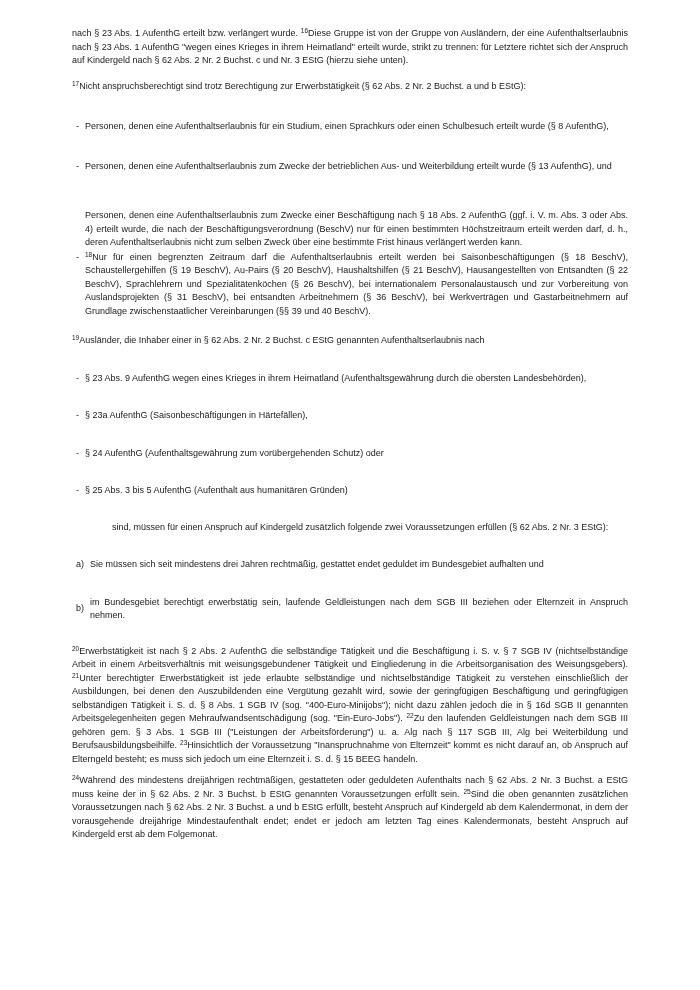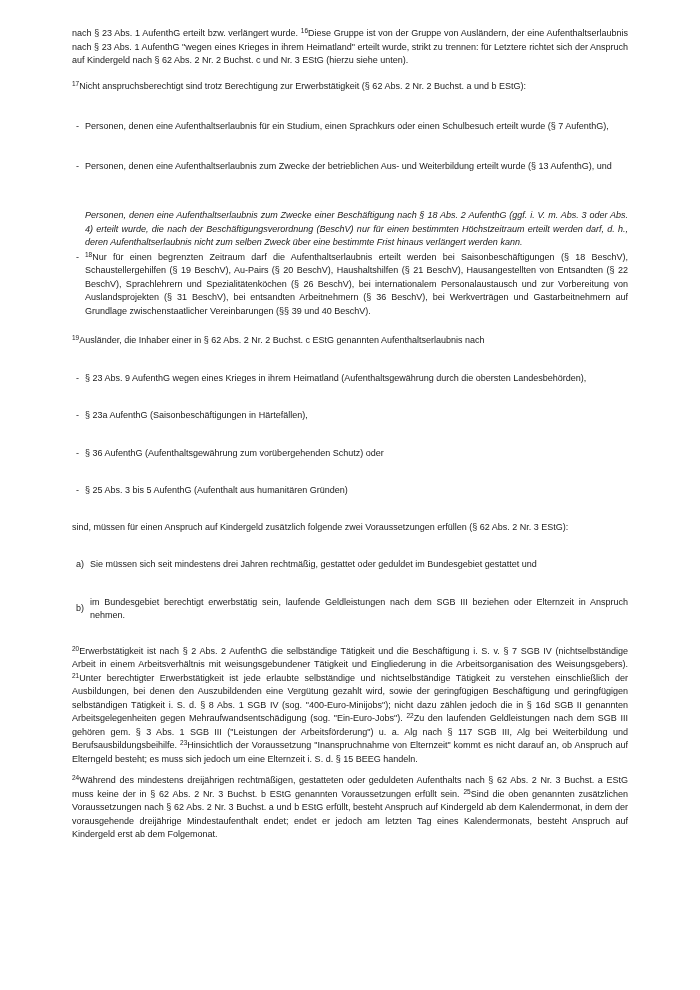--- a/index.html
+++ b/index.html
@@ -48,59 +48,59 @@
 <div class="page">
   <div class="doc" id="doc">
       <div class="block paragraph" style="margin-top: 0px;">
         <div class="text"><span>nach § 23 Abs. 1 AufenthG erteilt bzw. verlängert wurde. </span><sup>16</sup><span>Diese Gruppe ist von der Gruppe von Ausländern, der eine Aufenthaltserlaubnis nach § 23 Abs. 1 AufenthG "wegen eines Krieges in ihrem Heimatland" erteilt wurde, strikt zu trennen: für Letztere richtet sich der Anspruch auf Kindergeld nach § 62 Abs. 2 Nr. 2 Buchst. c und Nr. 3 EStG (hierzu siehe unten).</span></div>
       </div>
       <div class="block paragraph" style="margin-top: 12px;">
         <div class="text"><sup>17</sup><span>Nicht anspruchsberechtigt sind trotz Berechtigung zur Erwerbstätigkeit (§ 62 Abs. 2 Nr. 2 Buchst. a und b EStG):</span></div>
       </div>
       <div class="block dash-item align-center" style="margin-top: 27px;">
         <span class="marker">-</span>
-        <div class="text"><span>Personen, denen eine Aufenthaltserlaubnis für ein Studium, einen Sprachkurs oder einen Schulbesuch erteilt wurde (§ 7 AufenthG),</span></div>
+        <div class="text"><span>Personen, denen eine Aufenthaltserlaubnis für ein Studium, einen Sprachkurs oder einen Schulbesuch erteilt wurde (§ 8 AufenthG),</span></div>
       </div>
       <div class="block dash-item align-center" style="margin-top: 26px;">
         <span class="marker">-</span>
         <div class="text"><span>Personen, denen eine Aufenthaltserlaubnis zum Zwecke der betrieblichen Aus- und Weiterbildung erteilt wurde (§ 13 AufenthG), und</span></div>
       </div>
-      <div class="block indent-item" style="margin-top: 36px; font-style: italic;">
+      <div class="block indent-item" style="margin-top: 36px;">
         <span class="marker"></span>
         <div class="text"><span>Personen, denen eine Aufenthaltserlaubnis zum Zwecke einer Beschäftigung nach § 18 Abs. 2 AufenthG (ggf. i. V. m. Abs. 3 oder Abs. 4) erteilt wurde, die nach der Beschäftigungsverordnung (BeschV) nur für einen bestimmten Höchstzeitraum erteilt werden darf, d. h., deren Aufenthaltserlaubnis nicht zum selben Zweck über eine bestimmte Frist hinaus verlängert werden kann.</span></div>
       </div>
       <div class="block dash-item" style="margin-top: 1px;">
         <span class="marker">-</span>
         <div class="text"><sup>18</sup><span>Nur für einen begrenzten Zeitraum darf die Aufenthaltserlaubnis erteilt werden bei Saisonbeschäftigungen (§ 18 BeschV), Schaustellergehilfen (§ 19 BeschV), Au-Pairs (§ 20 BeschV), Haushaltshilfen (§ 21 BeschV), Hausangestellten von Entsandten (§ 22 BeschV), Sprachlehrern und Spezialitätenköchen (§ 26 BeschV), bei internationalem Personalaustausch und zur Vorbereitung von Auslandsprojekten (§ 31 BeschV), bei entsandten Arbeitnehmern (§ 36 BeschV), bei Werkverträgen und Gastarbeitnehmern auf Grundlage zwischenstaatlicher Vereinbarungen (§§ 39 und 40 BeschV).</span></div>
       </div>
       <div class="block paragraph" style="margin-top: 16px;">
         <div class="text"><sup>19</sup><span>Ausländer, die Inhaber einer in § 62 Abs. 2 Nr. 2 Buchst. c EStG genannten Aufenthaltserlaubnis nach</span></div>
       </div>
       <div class="block dash-item" style="margin-top: 24px;">
         <span class="marker">-</span>
         <div class="text"><span>§ 23 Abs. 9 AufenthG wegen eines Krieges in ihrem Heimatland (Aufenthaltsgewährung durch die obersten Landesbehörden),</span></div>
       </div>
       <div class="block dash-item" style="margin-top: 24px;">
         <span class="marker">-</span>
         <div class="text"><span>§ 23a AufenthG (Saisonbeschäftigungen in Härtefällen),</span></div>
       </div>
       <div class="block dash-item" style="margin-top: 24px;">
         <span class="marker">-</span>
-        <div class="text"><span>§ 36 AufenthG (Aufenthaltsgewährung zum vorübergehenden Schutz) oder</span></div>
+        <div class="text"><span>§ 24 AufenthG (Aufenthaltsgewährung zum vorübergehenden Schutz) oder</span></div>
       </div>
       <div class="block dash-item" style="margin-top: 24px;">
         <span class="marker">-</span>
         <div class="text"><span>§ 25 Abs. 3 bis 5 AufenthG (Aufenthalt aus humanitären Gründen)</span></div>
       </div>
-      <div class="block paragraph" style="margin-top: 23px;">
+      <div class="block paragraph" style="margin-top: 23px; margin-left: 40px;">
         <div class="text"><span>sind, müssen für einen Anspruch auf Kindergeld zusätzlich folgende zwei Voraussetzungen erfüllen (§ 62 Abs. 2 Nr. 3 EStG):</span></div>
       </div>
       <div class="block letter-item" style="margin-top: 24px;">
         <span class="marker">a)</span>
-        <div class="text"><span>Sie müssen sich seit mindestens drei Jahren rechtmäßig, gestattet oder geduldet im Bundesgebiet gestattet und</span></div>
+        <div class="text"><span>Sie müssen sich seit mindestens drei Jahren rechtmäßig, gestattet endet geduldet im Bundesgebiet aufhalten und</span></div>
       </div>
       <div class="block letter-item align-center" style="margin-top: 24px;">
         <span class="marker">b)</span>
         <div class="text"><span>im Bundesgebiet berechtigt erwerbstätig sein, laufende Geldleistungen nach dem SGB III beziehen oder Elternzeit in Anspruch nehmen.</span></div>
       </div>
       <div class="block paragraph" style="margin-top: 22px;">
         <div class="text"><sup>20</sup><span>Erwerbstätigkeit ist nach § 2 Abs. 2 AufenthG die selbständige Tätigkeit und die Beschäftigung i. S. v. § 7 SGB IV (nichtselbständige Arbeit in einem Arbeitsverhältnis mit weisungsgebundener Tätigkeit und Eingliederung in die Arbeitsorganisation des Weisungsgebers). </span><sup>21</sup><span>Unter berechtigter Erwerbstätigkeit ist jede erlaubte selbständige und nichtselbständige Tätigkeit zu verstehen einschließlich der Ausbildungen, bei denen den Auszubildenden eine Vergütung gezahlt wird, sowie der geringfügigen Beschäftigung und geringfügigen selbständigen Tätigkeit i. S. d. § 8 Abs. 1 SGB IV (sog. "400-Euro-Minijobs"); nicht dazu zählen jedoch die in § 16d SGB II genannten Arbeitsgelegenheiten gegen Mehraufwandsentschädigung (sog. "Ein-Euro-Jobs"). </span><sup>22</sup><span>Zu den laufenden Geldleistungen nach dem SGB III gehören gem. § 3 Abs. 1 SGB III ("Leistungen der Arbeitsförderung") u. a. Alg nach § 117 SGB III, Alg bei Weiterbildung und Berufsausbildungsbeihilfe. </span><sup>23</sup><span>Hinsichtlich der Voraussetzung "Inanspruchnahme von Elternzeit" kommt es nicht darauf an, ob Anspruch auf Elterngeld besteht; es muss sich jedoch um eine Elternzeit i. S. d. § 15 BEEG handeln.</span></div>
       </div>
       <div class="block paragraph" style="margin-top: 8px;">
         <div class="text"><sup>24</sup><span>Während des mindestens dreijährigen rechtmäßigen, gestatteten oder geduldeten Aufenthalts nach § 62 Abs. 2 Nr. 3 Buchst. a EStG muss keine der in § 62 Abs. 2 Nr. 3 Buchst. b EStG genannten Voraussetzungen erfüllt sein. </span><sup>25</sup><span>Sind die oben genannten zusätzlichen Voraussetzungen nach § 62 Abs. 2 Nr. 3 Buchst. a und b EStG erfüllt, besteht Anspruch auf Kindergeld ab dem Kalendermonat, in dem der vorausgehende dreijährige Mindestaufenthalt endet; endet er jedoch am letzten Tag eines Kalendermonats, besteht Anspruch auf Kindergeld erst ab dem Folgemonat.</span></div>

